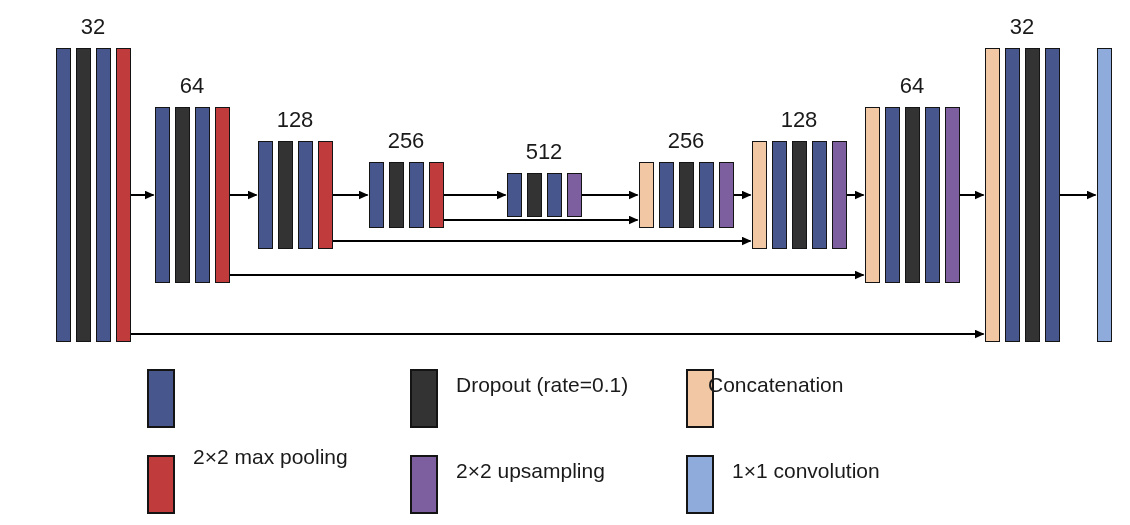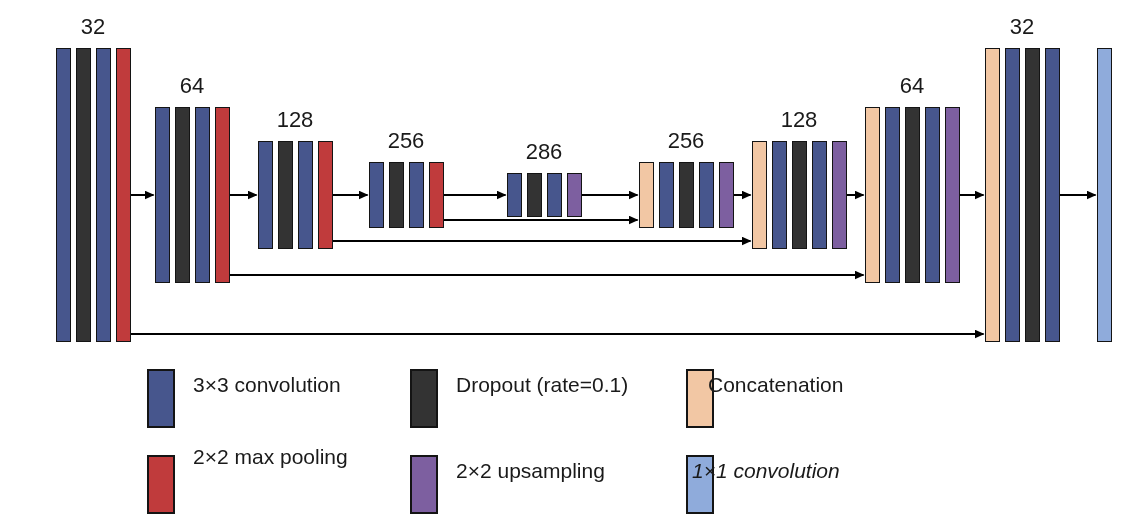--- a/index.html
+++ b/index.html
@@ -98,21 +98,21 @@
         <div class="bar" style="background: rgb(71, 86, 141);"></div>
         <div class="bar" style="background: rgb(192, 59, 60);"></div>
       </div>
       <div class="glabel" style="left: 366px; top: 129px;">256</div>
       <div class="group" style="left: 506.5px; top: 173px; width: 75px; height: 44px;">
         <div class="bar" style="background: rgb(71, 86, 141);"></div>
         <div class="bar" style="background: rgb(51, 51, 51);"></div>
         <div class="bar" style="background: rgb(71, 86, 141);"></div>
         <div class="bar" style="background: rgb(125, 95, 160);"></div>
       </div>
-      <div class="glabel" style="left: 504px; top: 140px;">286</div>
+      <div class="glabel" style="left: 504px; top: 140px;">512</div>
       <div class="group" style="left: 638.5px; top: 162px; width: 95px; height: 66px;">
         <div class="bar" style="background: rgb(242, 199, 164);"></div>
         <div class="bar" style="background: rgb(71, 86, 141);"></div>
         <div class="bar" style="background: rgb(51, 51, 51);"></div>
         <div class="bar" style="background: rgb(71, 86, 141);"></div>
         <div class="bar" style="background: rgb(125, 95, 160);"></div>
       </div>
       <div class="glabel" style="left: 646px; top: 129px;">256</div>
       <div class="group" style="left: 751.5px; top: 141px; width: 95px; height: 108px;">
         <div class="bar" style="background: rgb(242, 199, 164);"></div>
@@ -137,36 +137,35 @@
         <div class="bar" style="background: rgb(71, 86, 141);"></div>
       </div>
       <div class="glabel" style="left: 982px; top: 15px;">32</div>
       <div class="group" style="left: 1096.5px; top: 48px; width: 15px; height: 294px;">
         <div class="bar" style="background: rgb(143, 171, 219);"></div>
       </div>
     </div>
   <div id="legend">
       <div class="legend-swatch" style="left: 147px; top: 369px; background: rgb(71, 86, 141);"></div>
       <div class="legend-text" style="left: 193px; top: 372px;">
-        <div>3×3 convolution</div>
       </div>
       <div class="legend-swatch" style="left: 147px; top: 455px; background: rgb(192, 59, 60);"></div>
       <div class="legend-text" style="left: 193px; top: 444px;">
         <div>2×2 max pooling</div>
       </div>
       <div class="legend-swatch" style="left: 410px; top: 369px; background: rgb(51, 51, 51);"></div>
       <div class="legend-text" style="left: 456px; top: 372px;">
         <div>Dropout (rate=0.1)</div>
       </div>
       <div class="legend-swatch" style="left: 410px; top: 455px; background: rgb(125, 95, 160);"></div>
       <div class="legend-text" style="left: 456px; top: 458px; text-align: center;">
         <div>2×2 upsampling</div>
       </div>
       <div class="legend-swatch" style="left: 686px; top: 369px; background: rgb(242, 199, 164);"></div>
       <div class="legend-text" style="left: 708px; top: 372px;">
         <div>Concatenation</div>
       </div>
       <div class="legend-swatch" style="left: 686px; top: 455px; background: rgb(143, 171, 219);"></div>
-      <div class="legend-text" style="left: 692px; top: 458px; font-style: italic;">
+      <div class="legend-text" style="left: 732px; top: 458px;">
         <div>1×1 convolution</div>
       </div>
     </div>
 </div>
 
 </body></html>

